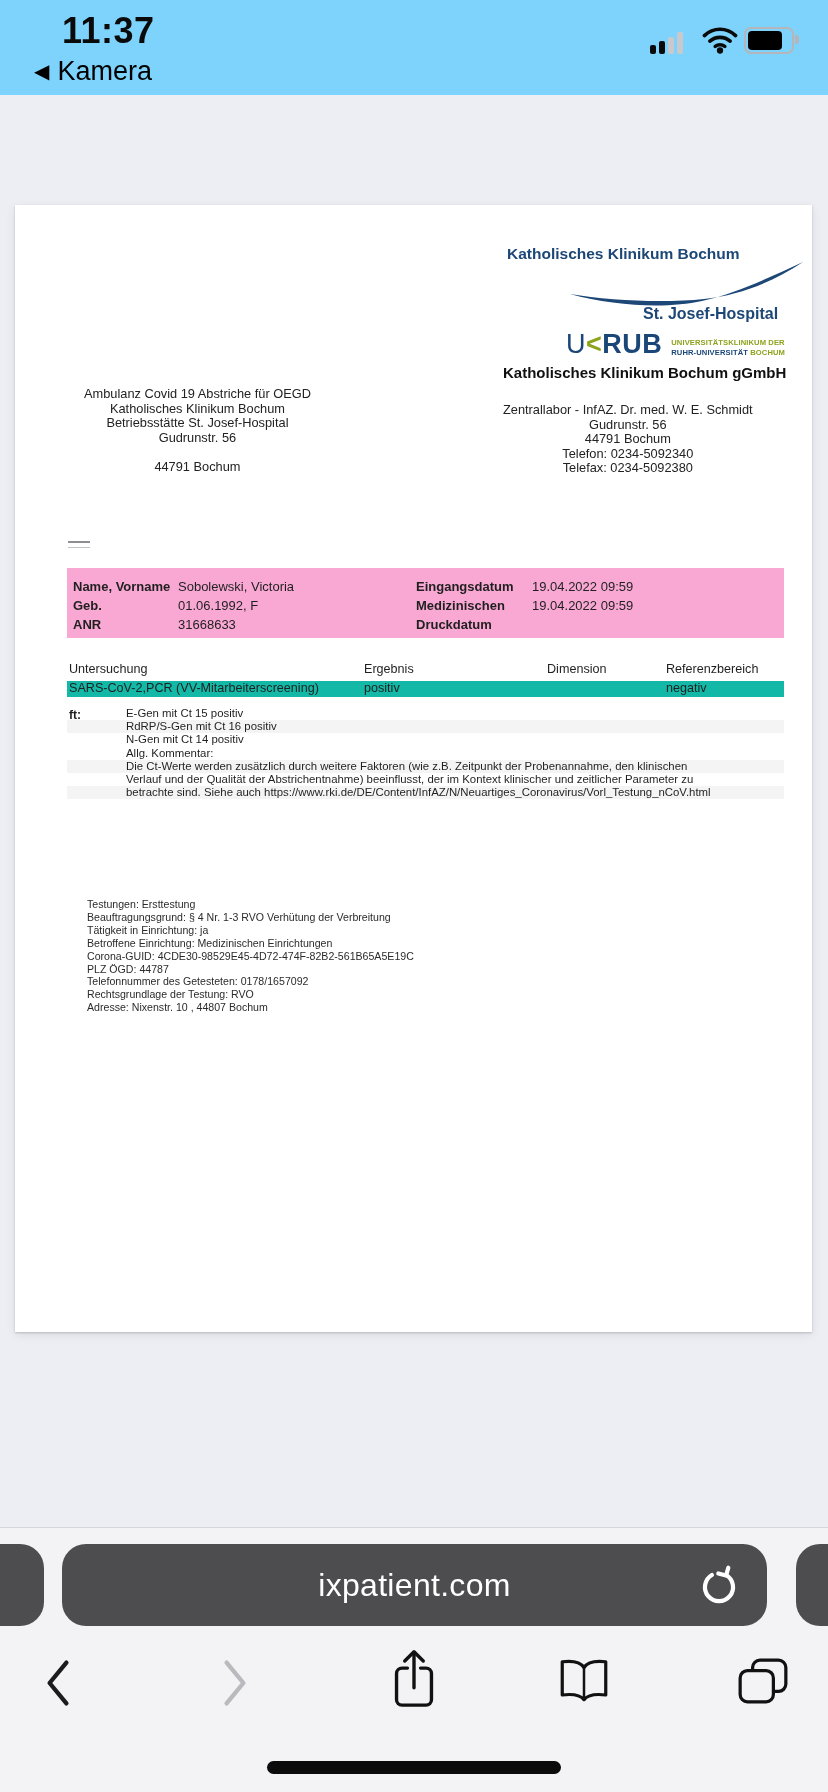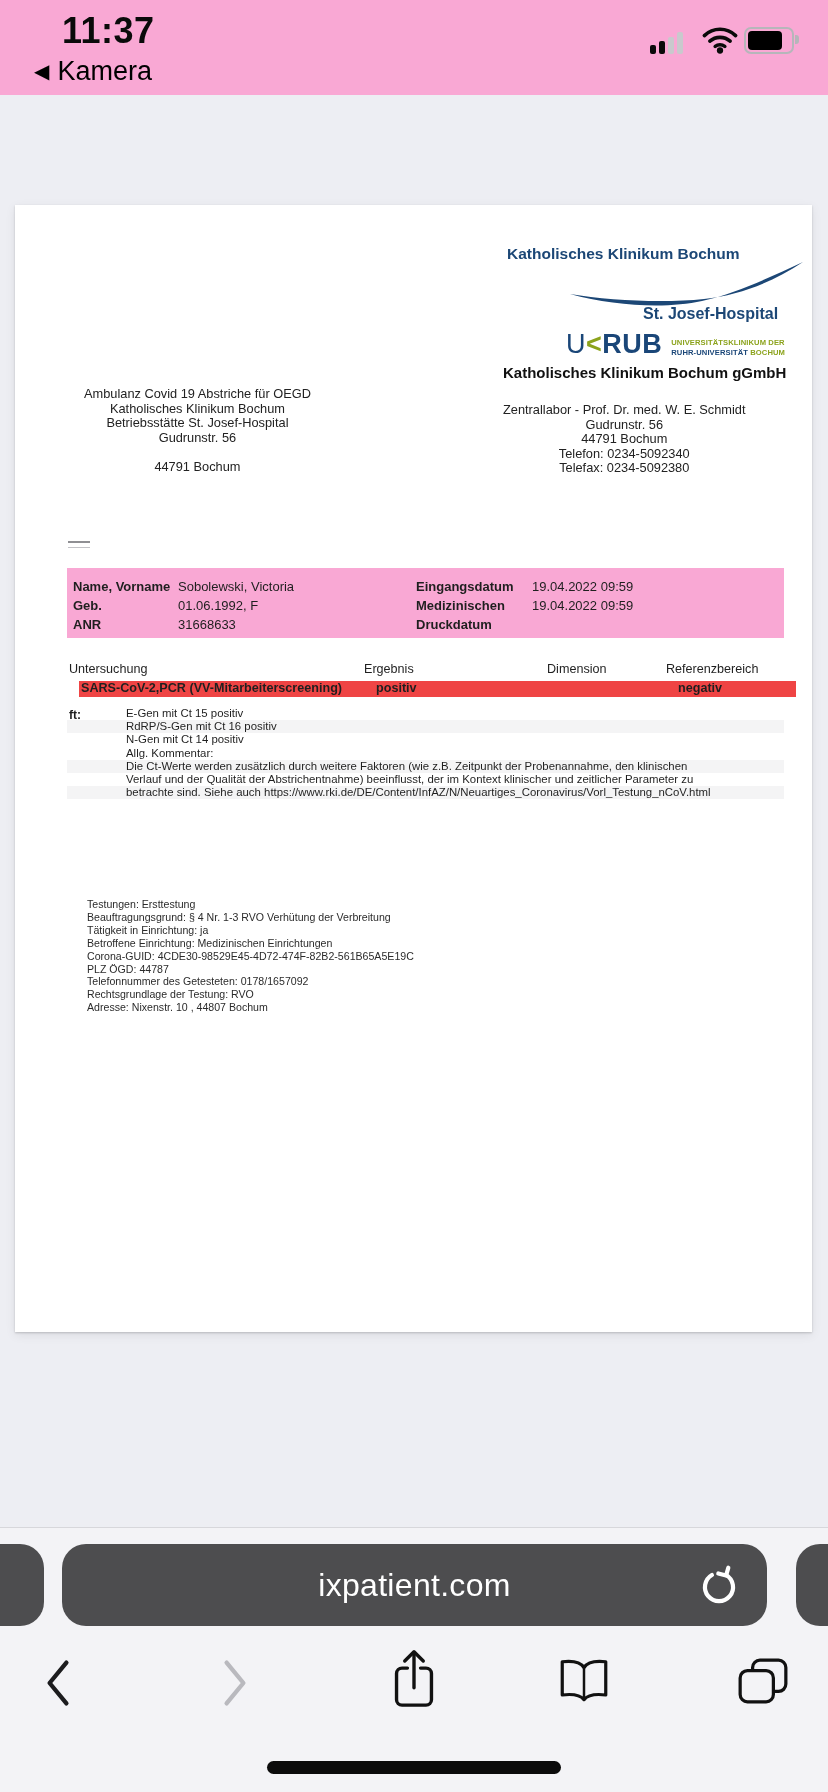--- a/index.html
+++ b/index.html
@@ -1,21 +1,21 @@
 <!DOCTYPE html>
 <html><head>
 <meta charset="utf-8">
 <style>
   html,body{margin:0;padding:0;background:#cfd0d6;}
   .screen{position:relative;width:828px;height:1792px;background:#edeef3;overflow:hidden;
           font-family:"Liberation Sans","DejaVu Sans",sans-serif;-webkit-font-smoothing:antialiased;}
   .abs{position:absolute;}
 
   
-  .statusbar{position:absolute;left:0;top:0;width:828px;height:95px;background:#f9a8d4;}
+  .statusbar{position:absolute;left:0;top:0;width:828px;height:95px;background:#7dd3fc;}
   .time{position:absolute;left:62px;top:10px;font-size:36px;font-weight:700;color:#0a0a0a;letter-spacing:.5px;}
   .backapp{position:absolute;left:34px;top:56px;font-size:27px;color:#000;display:flex;align-items:center;gap:8px;}
   .backapp .tri{font-size:20px;line-height:27px;}
   .sig{position:absolute;left:650px;top:31px;display:flex;align-items:flex-end;gap:3px;height:23px;}
   .sig i{display:block;width:6px;border-radius:2px;background:#0a0a0a;}
   .sig i.dim{background:#c9c9cd;}
   .batt{position:absolute;left:744px;top:27px;width:46px;height:23px;border:2px solid #b6b6ba;border-radius:7px;}
   .batt .fill{position:absolute;left:2px;top:2px;bottom:2px;width:34px;background:#000;border-radius:4px;}
   .batt .nub{position:absolute;right:-7px;top:6px;width:4px;height:9px;background:#b6b6ba;border-radius:0 3px 3px 0;}
 
@@ -37,21 +37,21 @@
   .pbox .row{position:relative;height:19px;}
   .pbox .row:first-child{margin-top:11px;}
   .pbox span{position:absolute;top:0;white-space:nowrap;}
   .pbox .l1{left:6px;font-weight:700;}
   .pbox .v1{left:111px;}
   .pbox .l2{left:349px;font-weight:700;text-align:center;}
   .pbox .v2{left:465px;}
 
   .thead span,.trow span{position:absolute;top:0;font-size:12.6px;white-space:nowrap;}
   .thead{position:absolute;left:0;top:457px;width:797px;height:16px;}
-  .trow{position:absolute;left:64px;top:476px;width:717px;height:16px;background:#ef4444;font-weight:bold;}
+  .trow{position:absolute;left:52px;top:476px;width:717px;height:16px;background:#14b8a6;}
   .c1{left:54px;} .c2{left:349px;} .c3{left:532px;} .c4{left:651px;}
   .trow .c1{left:2px;} .trow .c2{left:297px;} .trow .c4{left:599px;}
 
   .ft-label{position:absolute;left:54px;top:503px;font-size:12px;font-weight:700;}
   .ftlines{position:absolute;left:52px;top:502px;width:717px;}
   .ftlines div{height:13.2px;line-height:13.2px;padding-left:59px;font-size:11.4px;white-space:nowrap;}
   .ftlines div.stripe{background:#f4f4f5;}
 
   .details{position:absolute;left:72px;top:693px;font-size:10.6px;line-height:12.9px;color:#2b2b2b;}
 
@@ -123,21 +123,21 @@
     <div class="addr" style="left:69px;top:182px">
       <div>Ambulanz Covid 19 Abstriche für OEGD</div>
       <div>Katholisches Klinikum Bochum</div>
       <div>Betriebsstätte St. Josef-Hospital</div>
       <div>Gudrunstr. 56</div>
       <div></div>
       <div>44791 Bochum</div>
     </div>
 
     <div class="addr" style="left:488px;top:198px">
-      <div>Zentrallabor - Prof. Dr. med. W. E. Schmidt</div>
+      <div>Zentrallabor - InfAZ. Dr. med. W. E. Schmidt</div>
       <div>Gudrunstr. 56</div>
       <div>44791 Bochum</div>
       <div>Telefon: 0234-5092340</div>
       <div>Telefax: 0234-5092380</div>
     </div>
 
     <div class="fold"></div>
 
     <div class="pbox">
       <div class="row">

